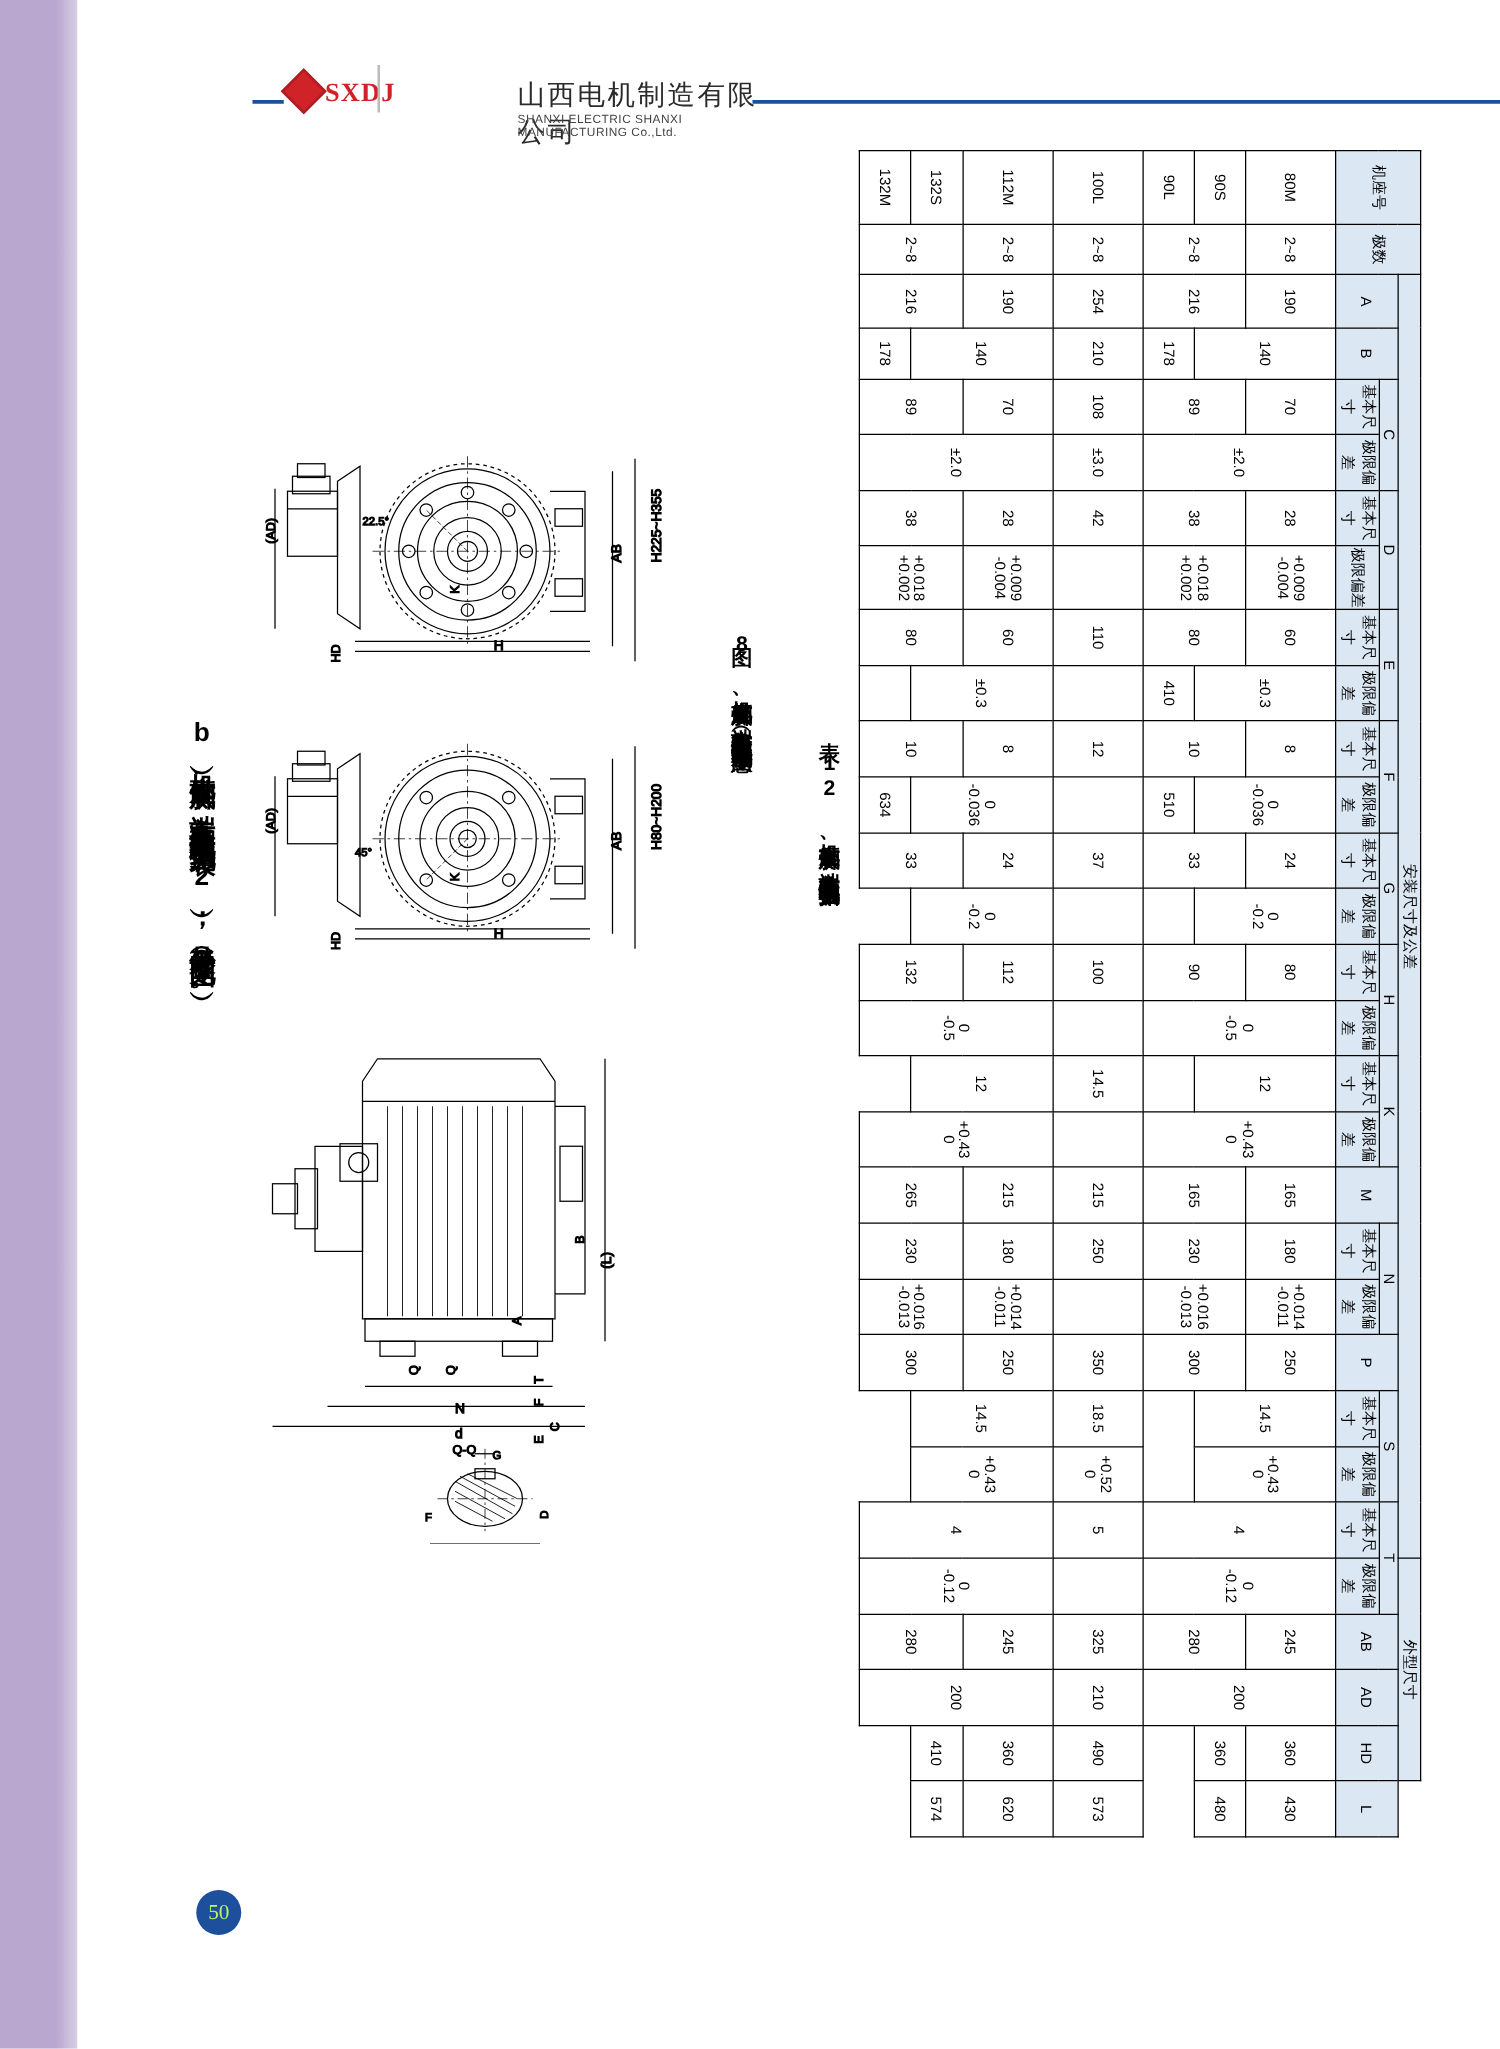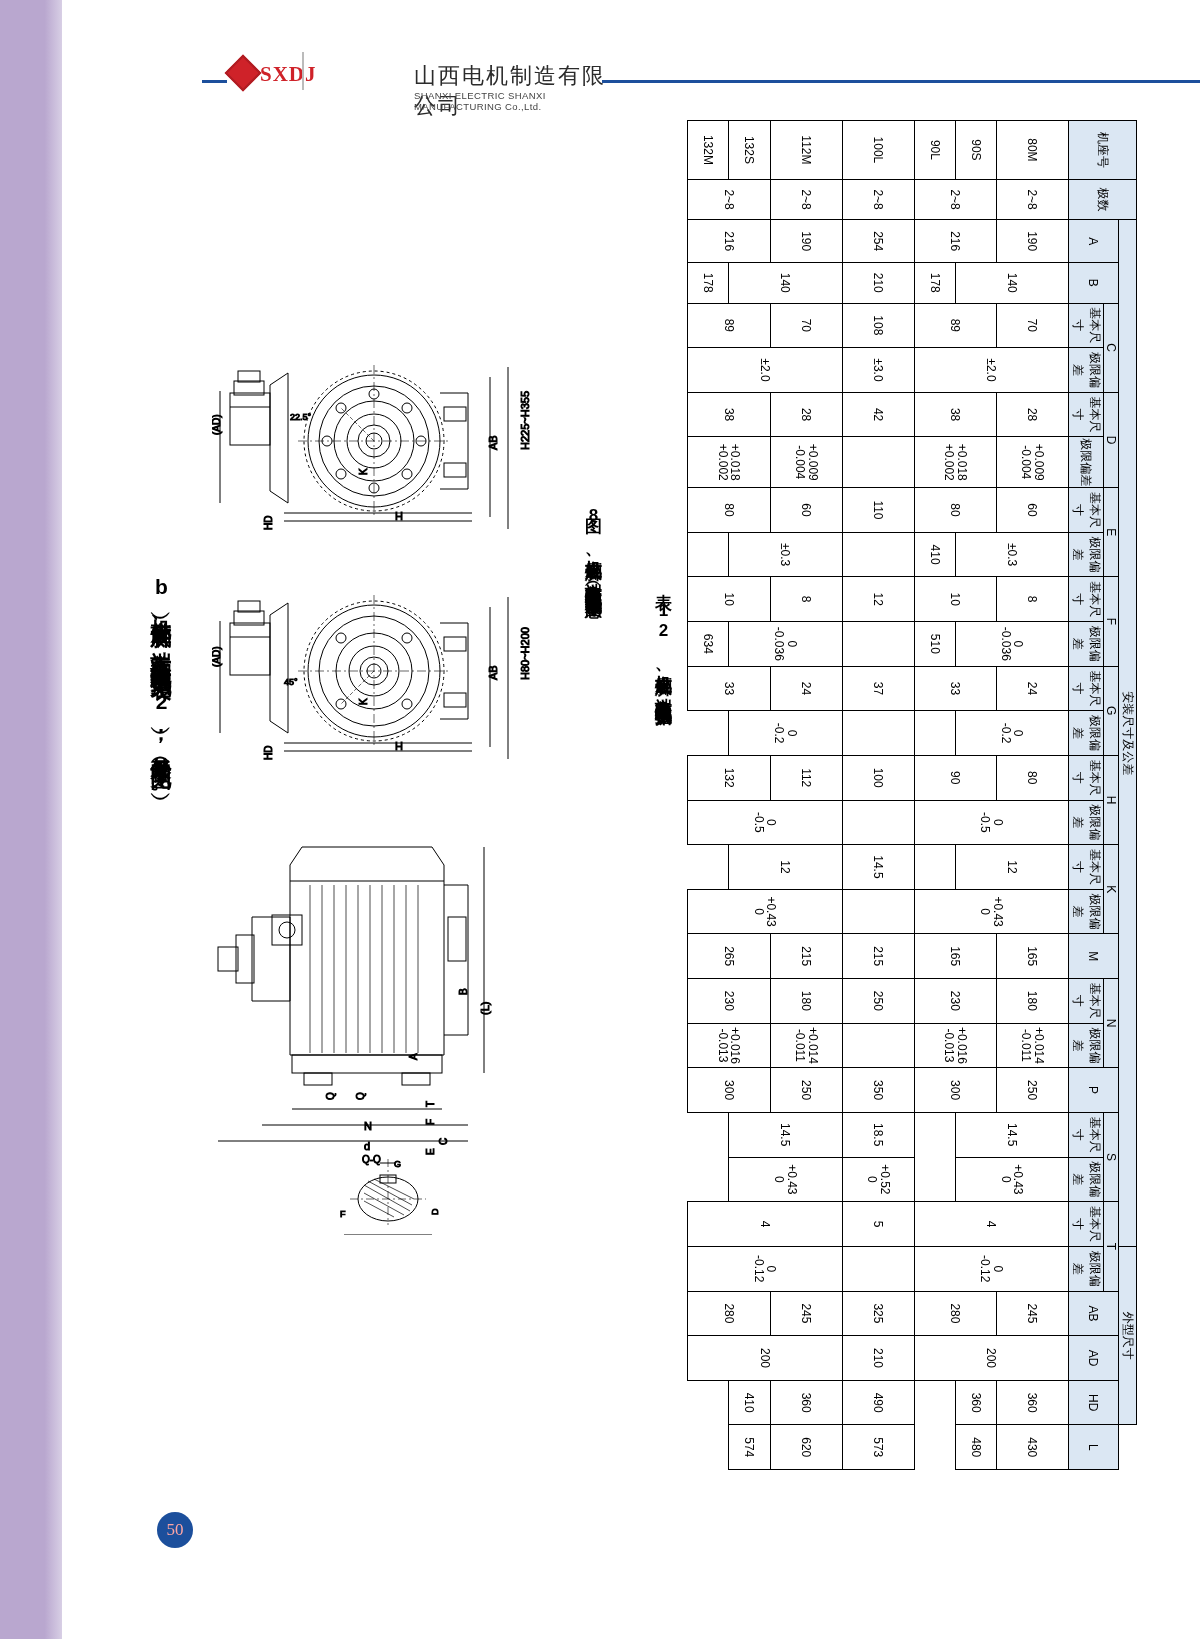--- a/index.html
+++ b/index.html
@@ -74,21 +74,21 @@
     font-size:17px; letter-spacing:1px; font-weight:bold;
   }
   
   .drawing {
     position:absolute; left:150px; top:355px; width:350px; height:880px;
   }
   .drawing svg { display:block; }
   
   .pagenum {
     position:absolute; left:95px; top:1512px; width:36px; height:36px;
-    border-radius:50%; background:#1c4f9c; color:#fca5a5;
+    border-radius:50%; background:#1c4f9c; color:#bef264;
     font-size:17px; display:flex; align-items:center; justify-content:center;
     font-family:"Liberation Serif", serif;
   }
   
   .table-wrap {
     position:absolute; left:625px; top:120px;
     width:450px; height:1395px;
   }
   .rot-holder {
     position:absolute;

